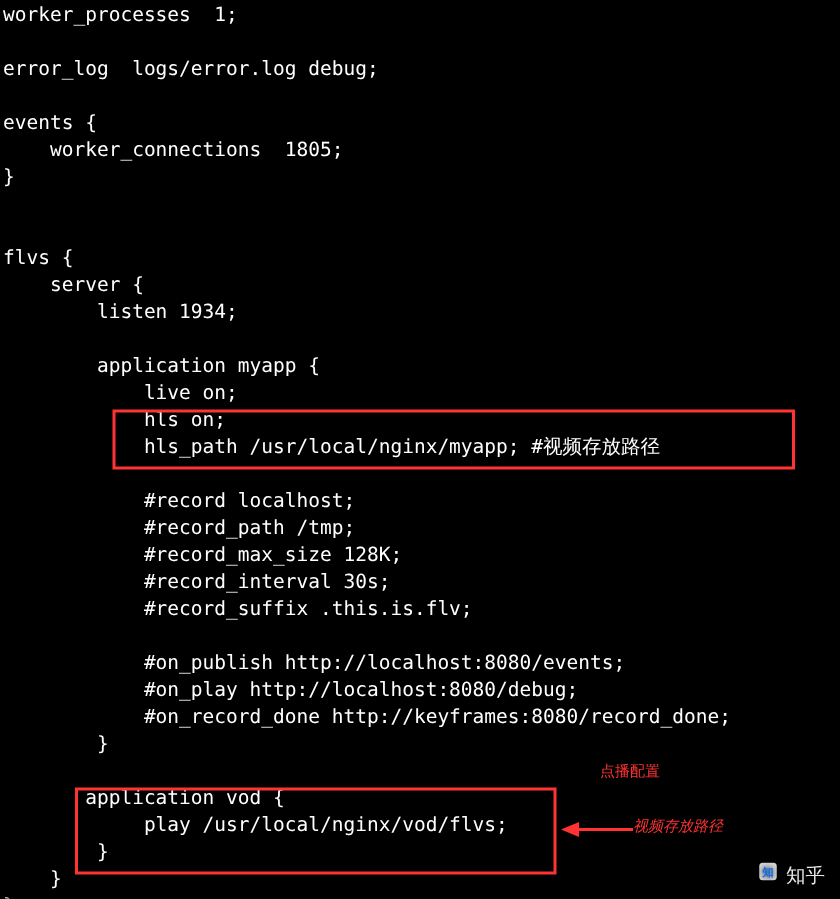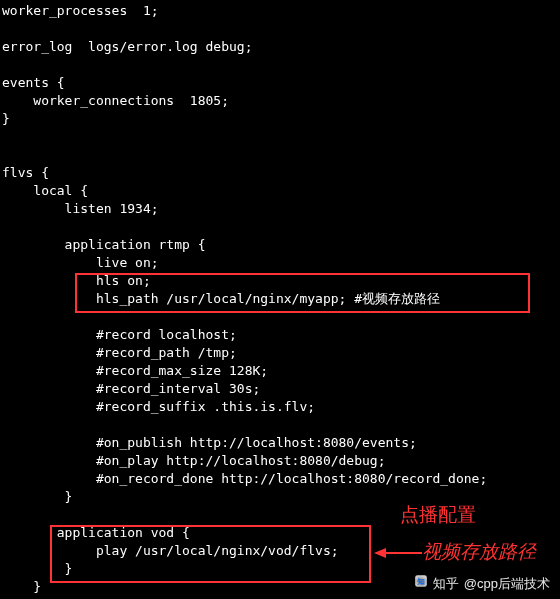--- a/index.html
+++ b/index.html
@@ -4,57 +4,57 @@
 <style>
 html,body{margin:0;padding:0}
 body{
   background:#000;
   width:560px;height:599px;
   font-family:"Courier New",monospace;
   font-size:13px;line-height:18px;
   overflow:hidden;position:relative;
 }
 pre{margin:0;padding:2px 0 0 2px;white-space:pre;color:#fff}
-.callout{position:absolute;font-family:"Microsoft YaHei","SimSun",sans-serif;font-size:19px;color:#f33;font-weight:500}
+.callout{position:absolute;font-family:"Microsoft YaHei","SimSun",sans-serif;font-size:10px;color:#f33;font-weight:500}
 .box{position:absolute;border:2px solid #f33;box-sizing:border-box}
 .arrow{position:absolute}
 .arrow svg{display:block}
 .watermark{position:absolute;right:10px;bottom:6px;color:#e8e8e8;font-size:13px;font-family:"Microsoft YaHei","PingFang SC",sans-serif;display:flex;align-items:center;gap:5px;text-shadow:0 0 4px #000}
 .watermark svg{width:14px;height:14px}
 </style>
 </head>
 <body>
 
 <pre><span>worker_processes  1;</span>
 <span></span>
 <span>error_log  logs/error.log debug;</span>
 <span></span>
 <span>events {</span>
 <span>    worker_connections  1805;</span>
 <span>}</span>
 <span></span>
 <span></span>
 <span>flvs {</span>
-<span>    local {</span>
+<span>    server {</span>
 <span>        listen 1934;</span>
 <span></span>
-<span>        application rtmp {</span>
+<span>        application myapp {</span>
 <span>            live on;</span>
 <span>            hls on;</span>
 <span>            hls_path /usr/local/nginx/myapp; #视频存放路径</span>
 <span></span>
 <span>            #record localhost;</span>
 <span>            #record_path /tmp;</span>
 <span>            #record_max_size 128K;</span>
 <span>            #record_interval 30s;</span>
 <span>            #record_suffix .this.is.flv;</span>
 <span></span>
 <span>            #on_publish http://localhost:8080/events;</span>
 <span>            #on_play http://localhost:8080/debug;</span>
-<span>            #on_record_done http://localhost:8080/record_done;</span>
+<span>            #on_record_done http://keyframes:8080/record_done;</span>
 <span>        }</span>
 <span></span>
 <span>       application vod {</span>
 <span>            play /usr/local/nginx/vod/flvs;</span>
 <span>        }</span>
 <span>    }</span>
 <span>}</span></pre>
 
 <div class="box" style="left:75px;top:273px;width:455px;height:40px;"></div>
 
@@ -72,14 +72,13 @@
 </div>
 
 <div class="watermark">
   <span>
     <svg viewBox="0 0 24 24">
         <rect x="2" y="2" width="20" height="20" rx="4" fill="#fff" opacity="0.85"></rect>
         <text x="12" y="17" text-anchor="middle" font-size="13" font-weight="bold" fill="#0b6cf0">知</text>
       </svg>
   </span>
   <span>知乎</span>
-  <span>@cpp后端技术</span>
 </div>
 
 </body></html>

